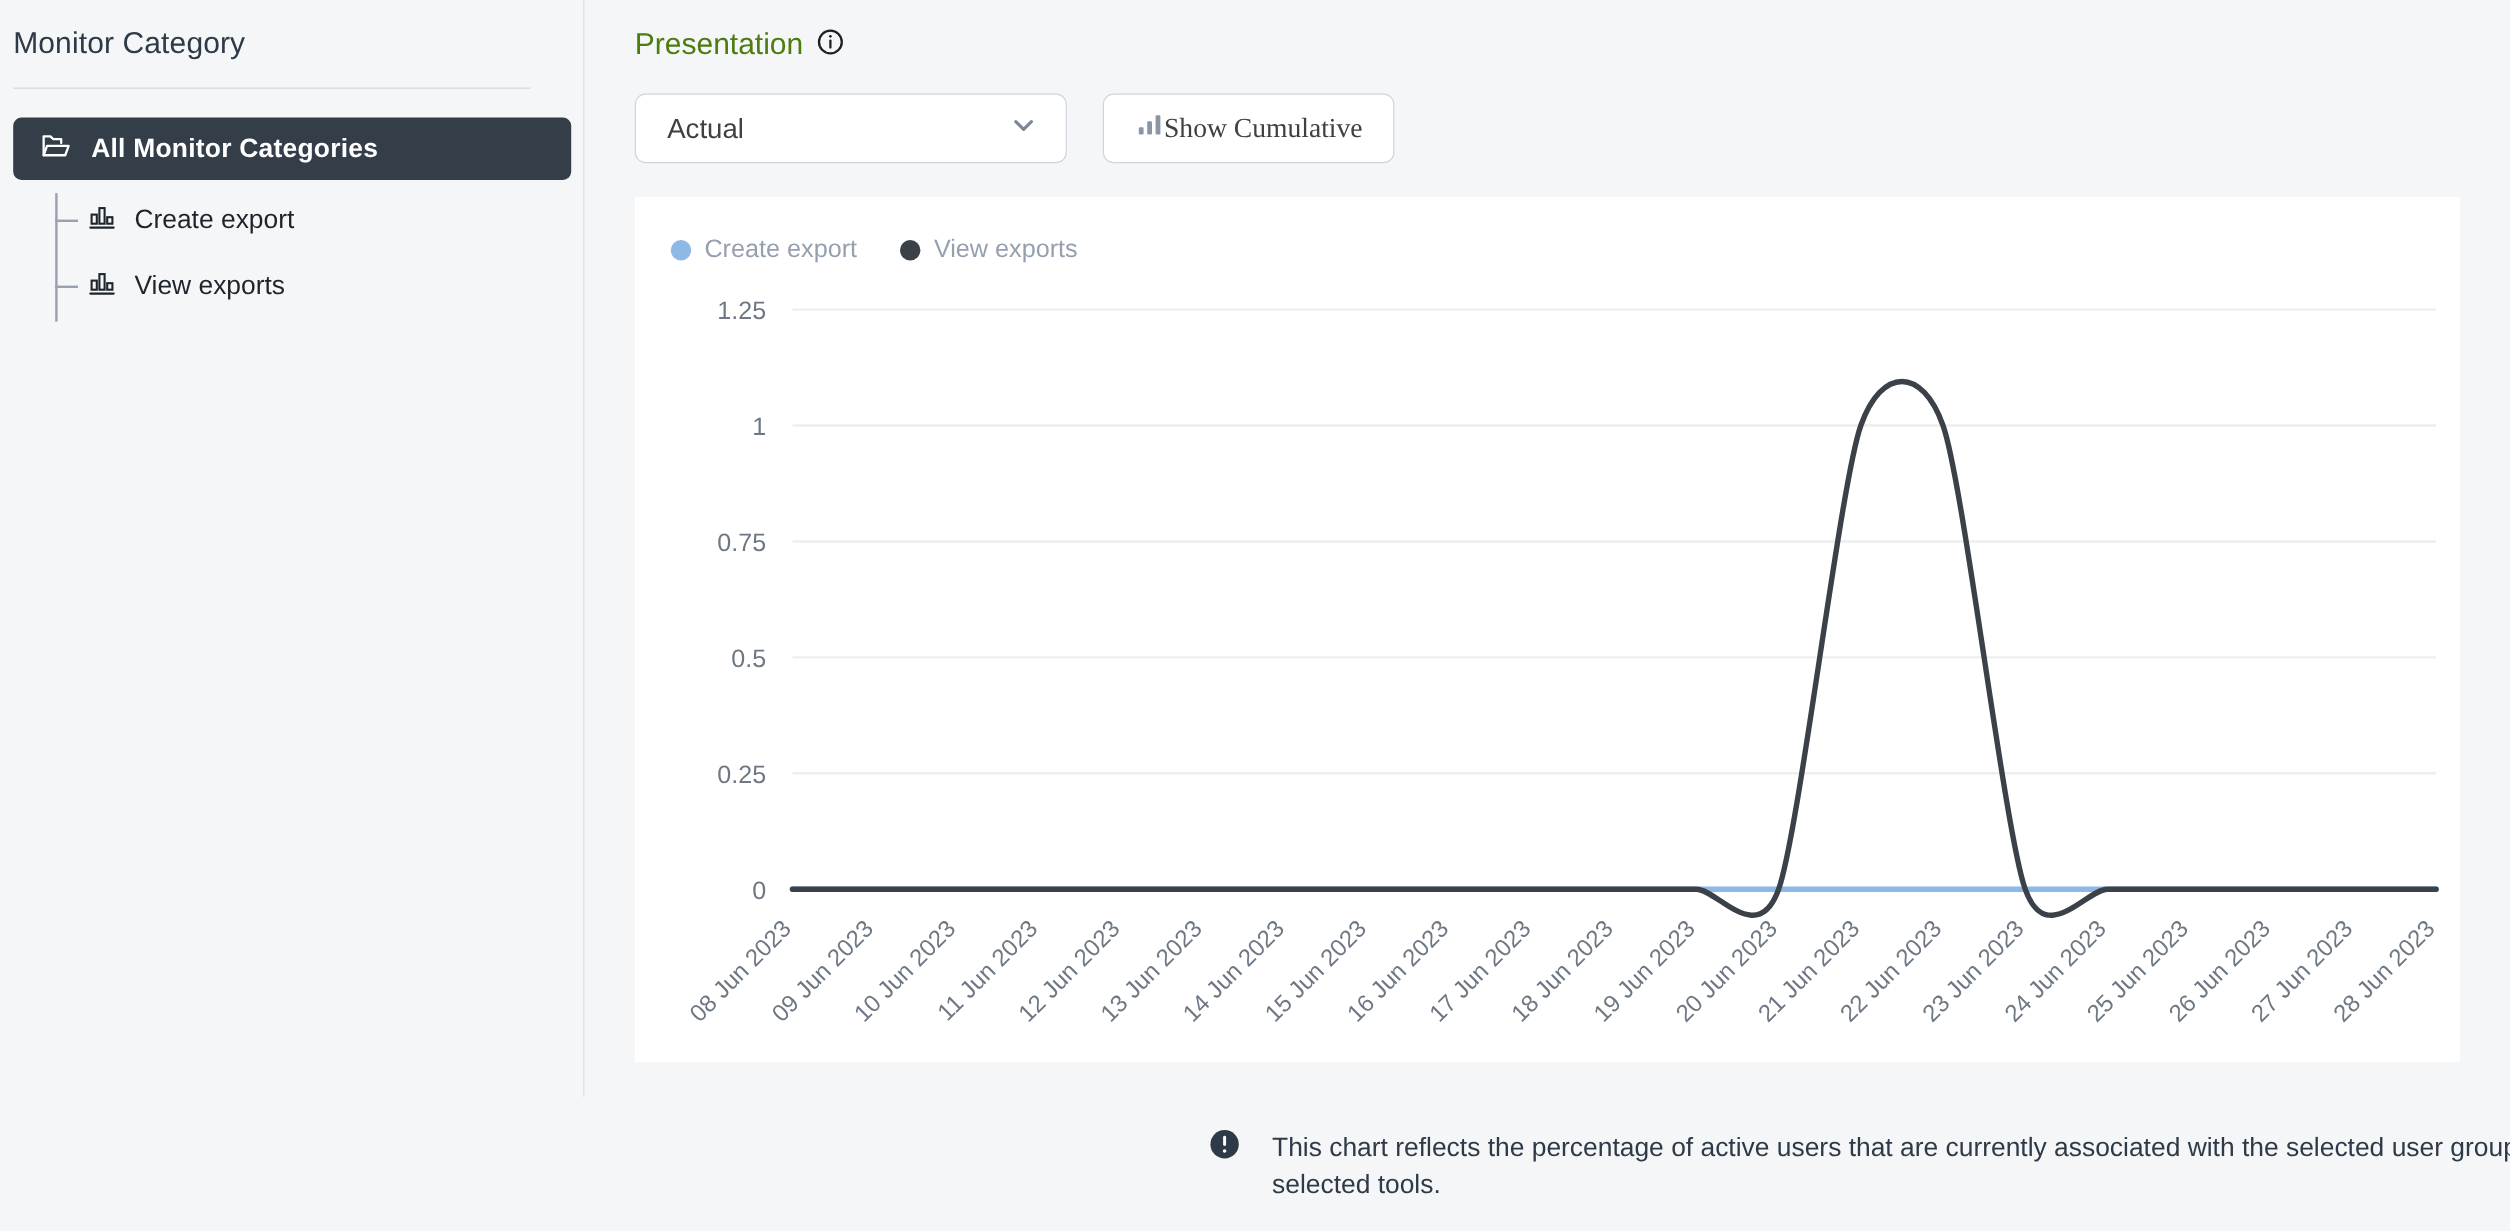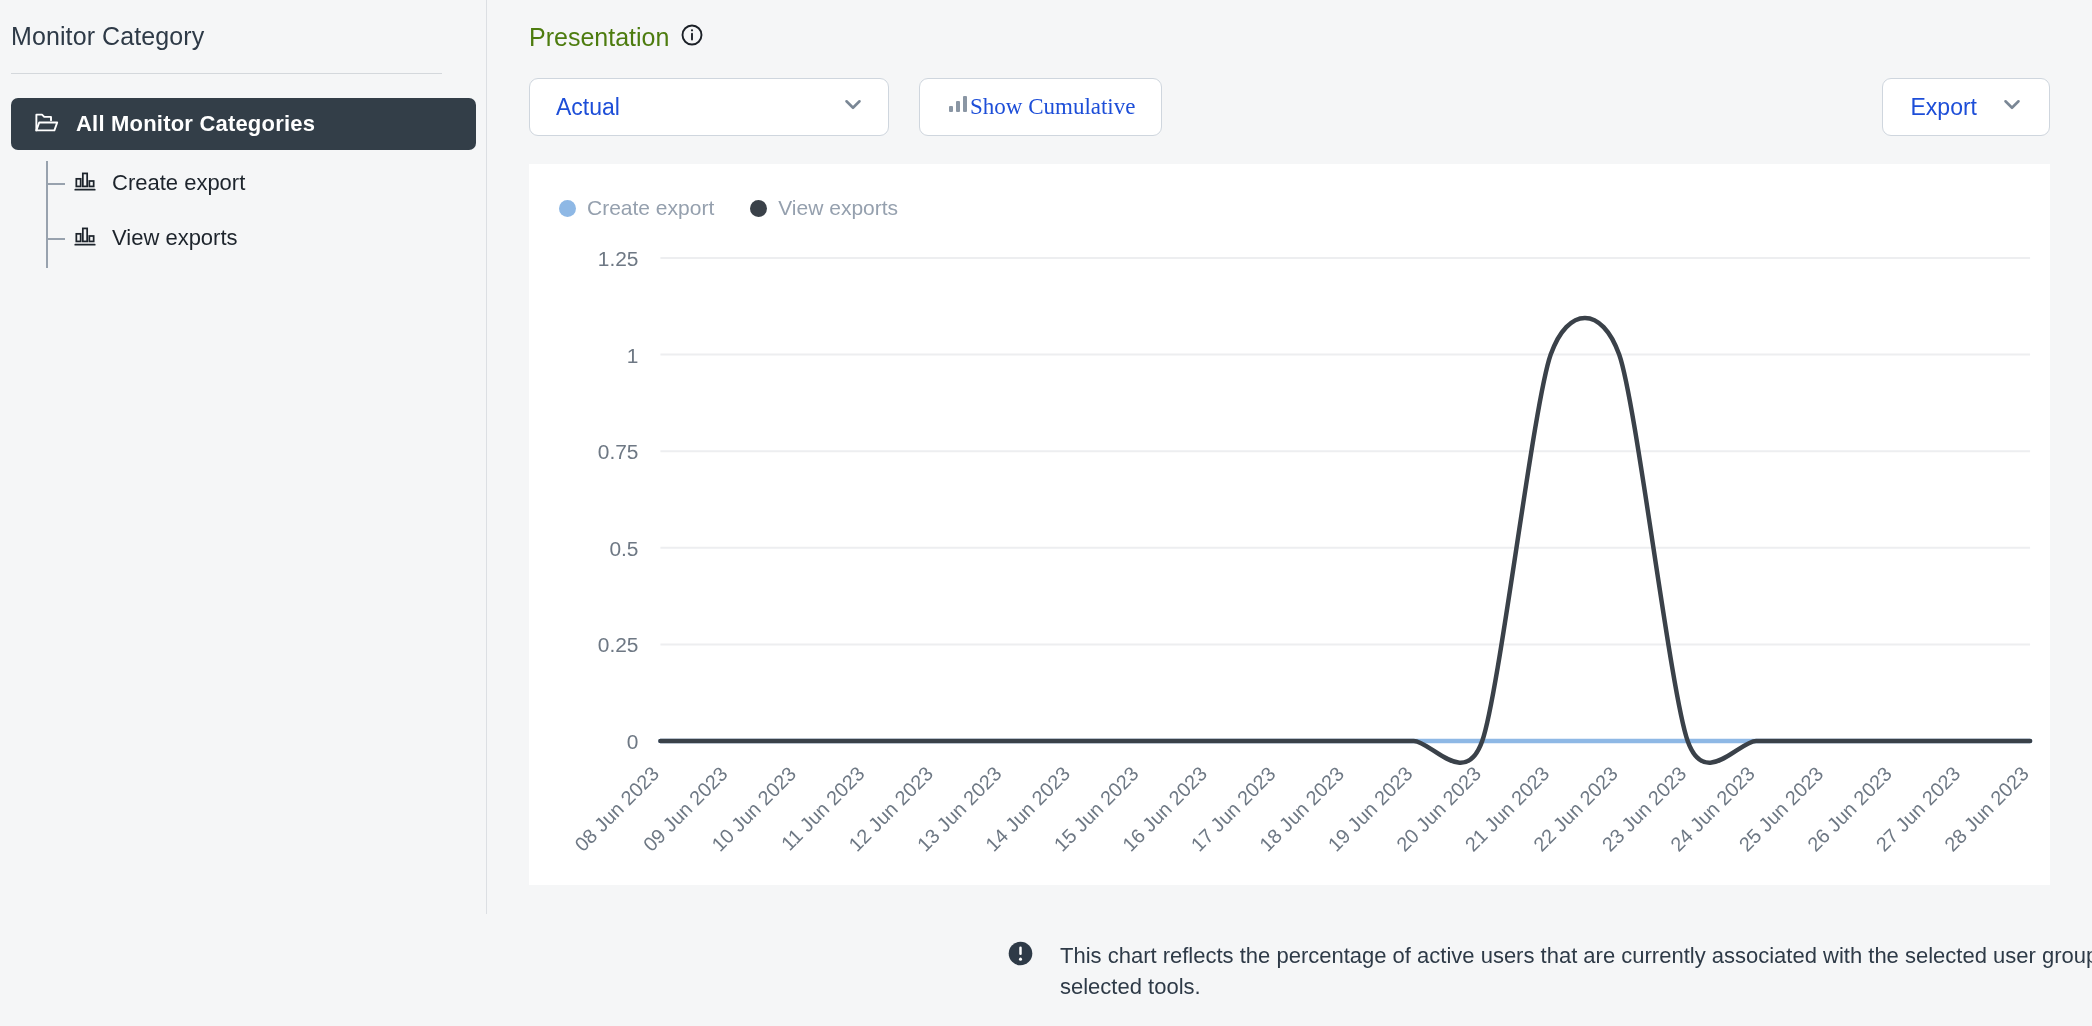--- a/index.html
+++ b/index.html
@@ -81,21 +81,21 @@
   .toolbar {
     display: flex; align-items: center; gap: 30px;
     margin-top: 22px; padding-right: 42px;
   }
   .ctrl {
     background: #FFFFFF;
     border: 1px solid #CFD6DE;
     border-radius: 9px;
     height: 58px;
     display: flex; align-items: center;
-    font-size: 23px; color: #1d4ed8;
+    font-size: 23px; color: #404040;
   }
   .select-actual {
     width: 360px;
     justify-content: space-between;
     padding: 0 22px 0 26px;
   }
   .btn-cumulative {
     padding: 0 26px;  font-family: Liberation Serif, serif;
   }
   .btn-export {
@@ -212,28 +212,20 @@
         <span class="icon">
           <svg width="24" height="24" viewBox="0 0 24 24" fill="#8A96A4">
             <rect x="3" y="14" width="4" height="6" rx="1"></rect>
             <rect x="10" y="9" width="4" height="11" rx="1"></rect>
             <rect x="17" y="4" width="4" height="16" rx="1"></rect>
           </svg>
         </span>
         <span>Show Cumulative</span>
       </div>
 
-      <div class="ctrl btn-export">
-        <span>Export</span>
-        <span class="icon">
-          <svg width="26" height="26" viewBox="0 0 24 24" fill="none" stroke="#7A8795" stroke-width="2.4" stroke-linecap="round" stroke-linejoin="round">
-            <polyline points="6,9.5 12,15.5 18,9.5"></polyline>
-          </svg>
-        </span>
-      </div>
     </div>
 
     <div class="chart-card">
 
       <div class="legend">
         <div class="legend-item">
           <span class="legend-dot" id="legend-dot-0" style="background: rgb(142, 184, 229);"></span>
           <span class="legend-label">Create export</span>
         </div>
         <div class="legend-item">

